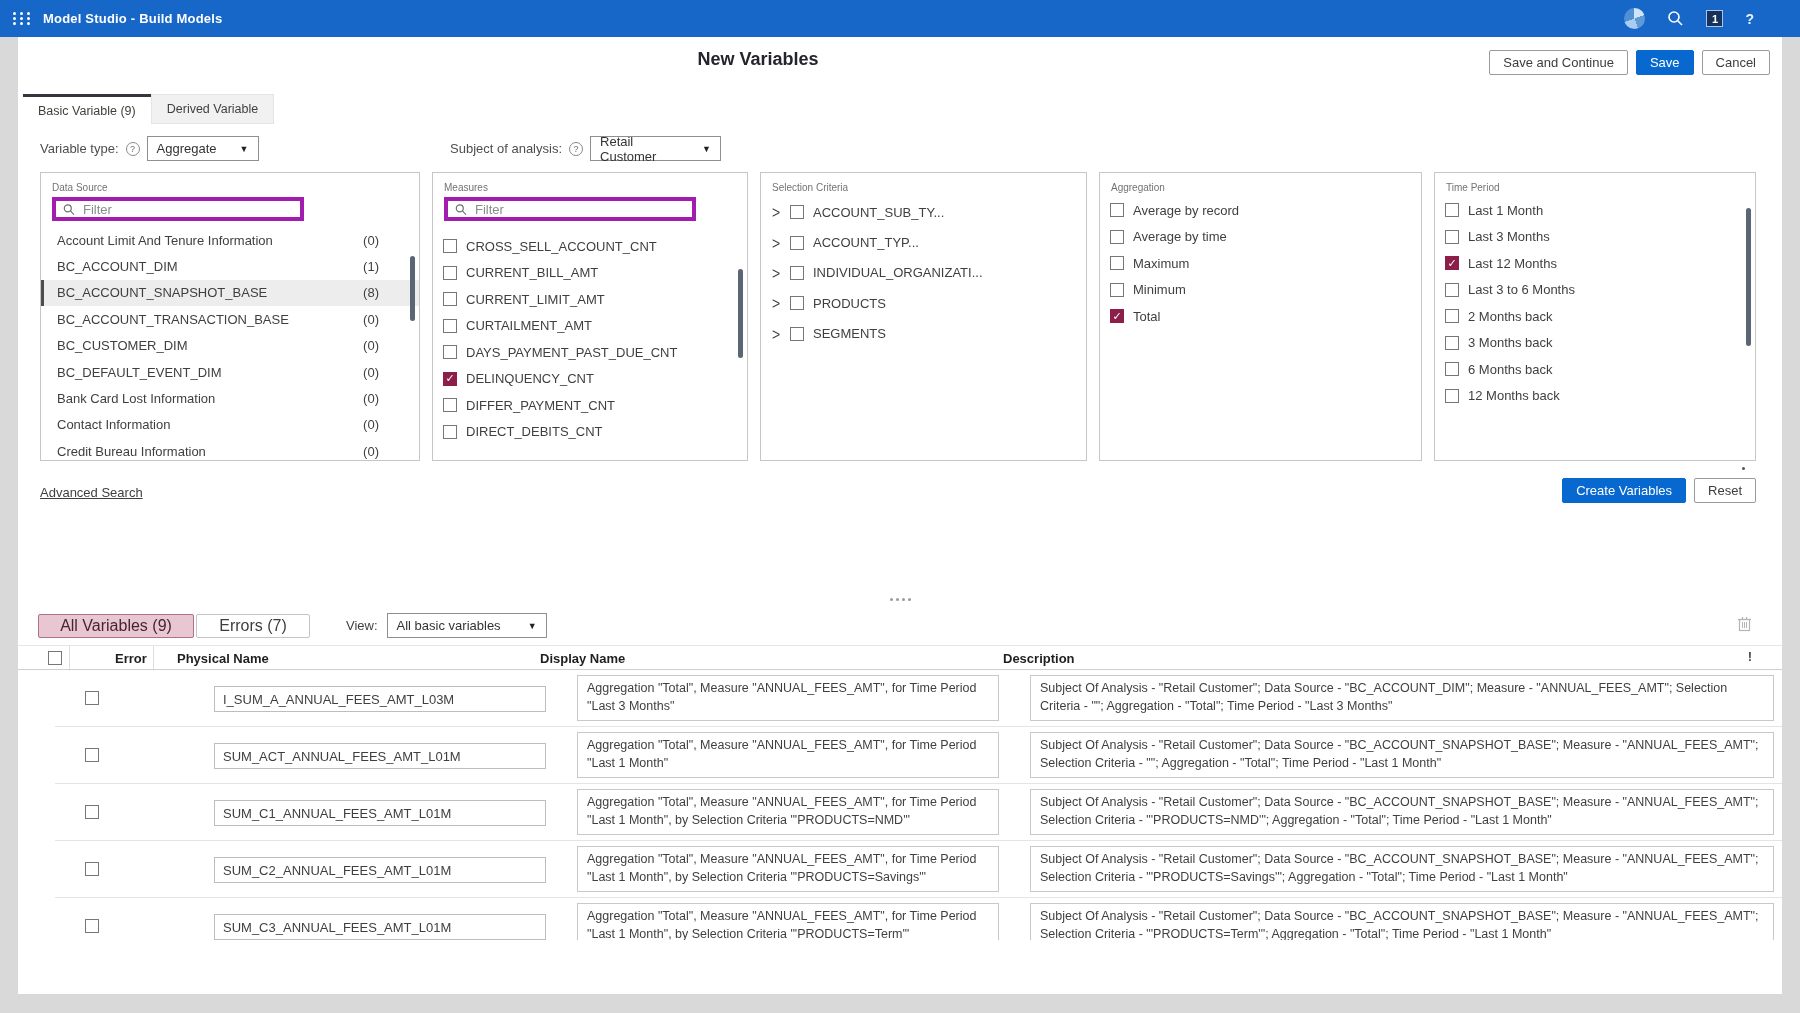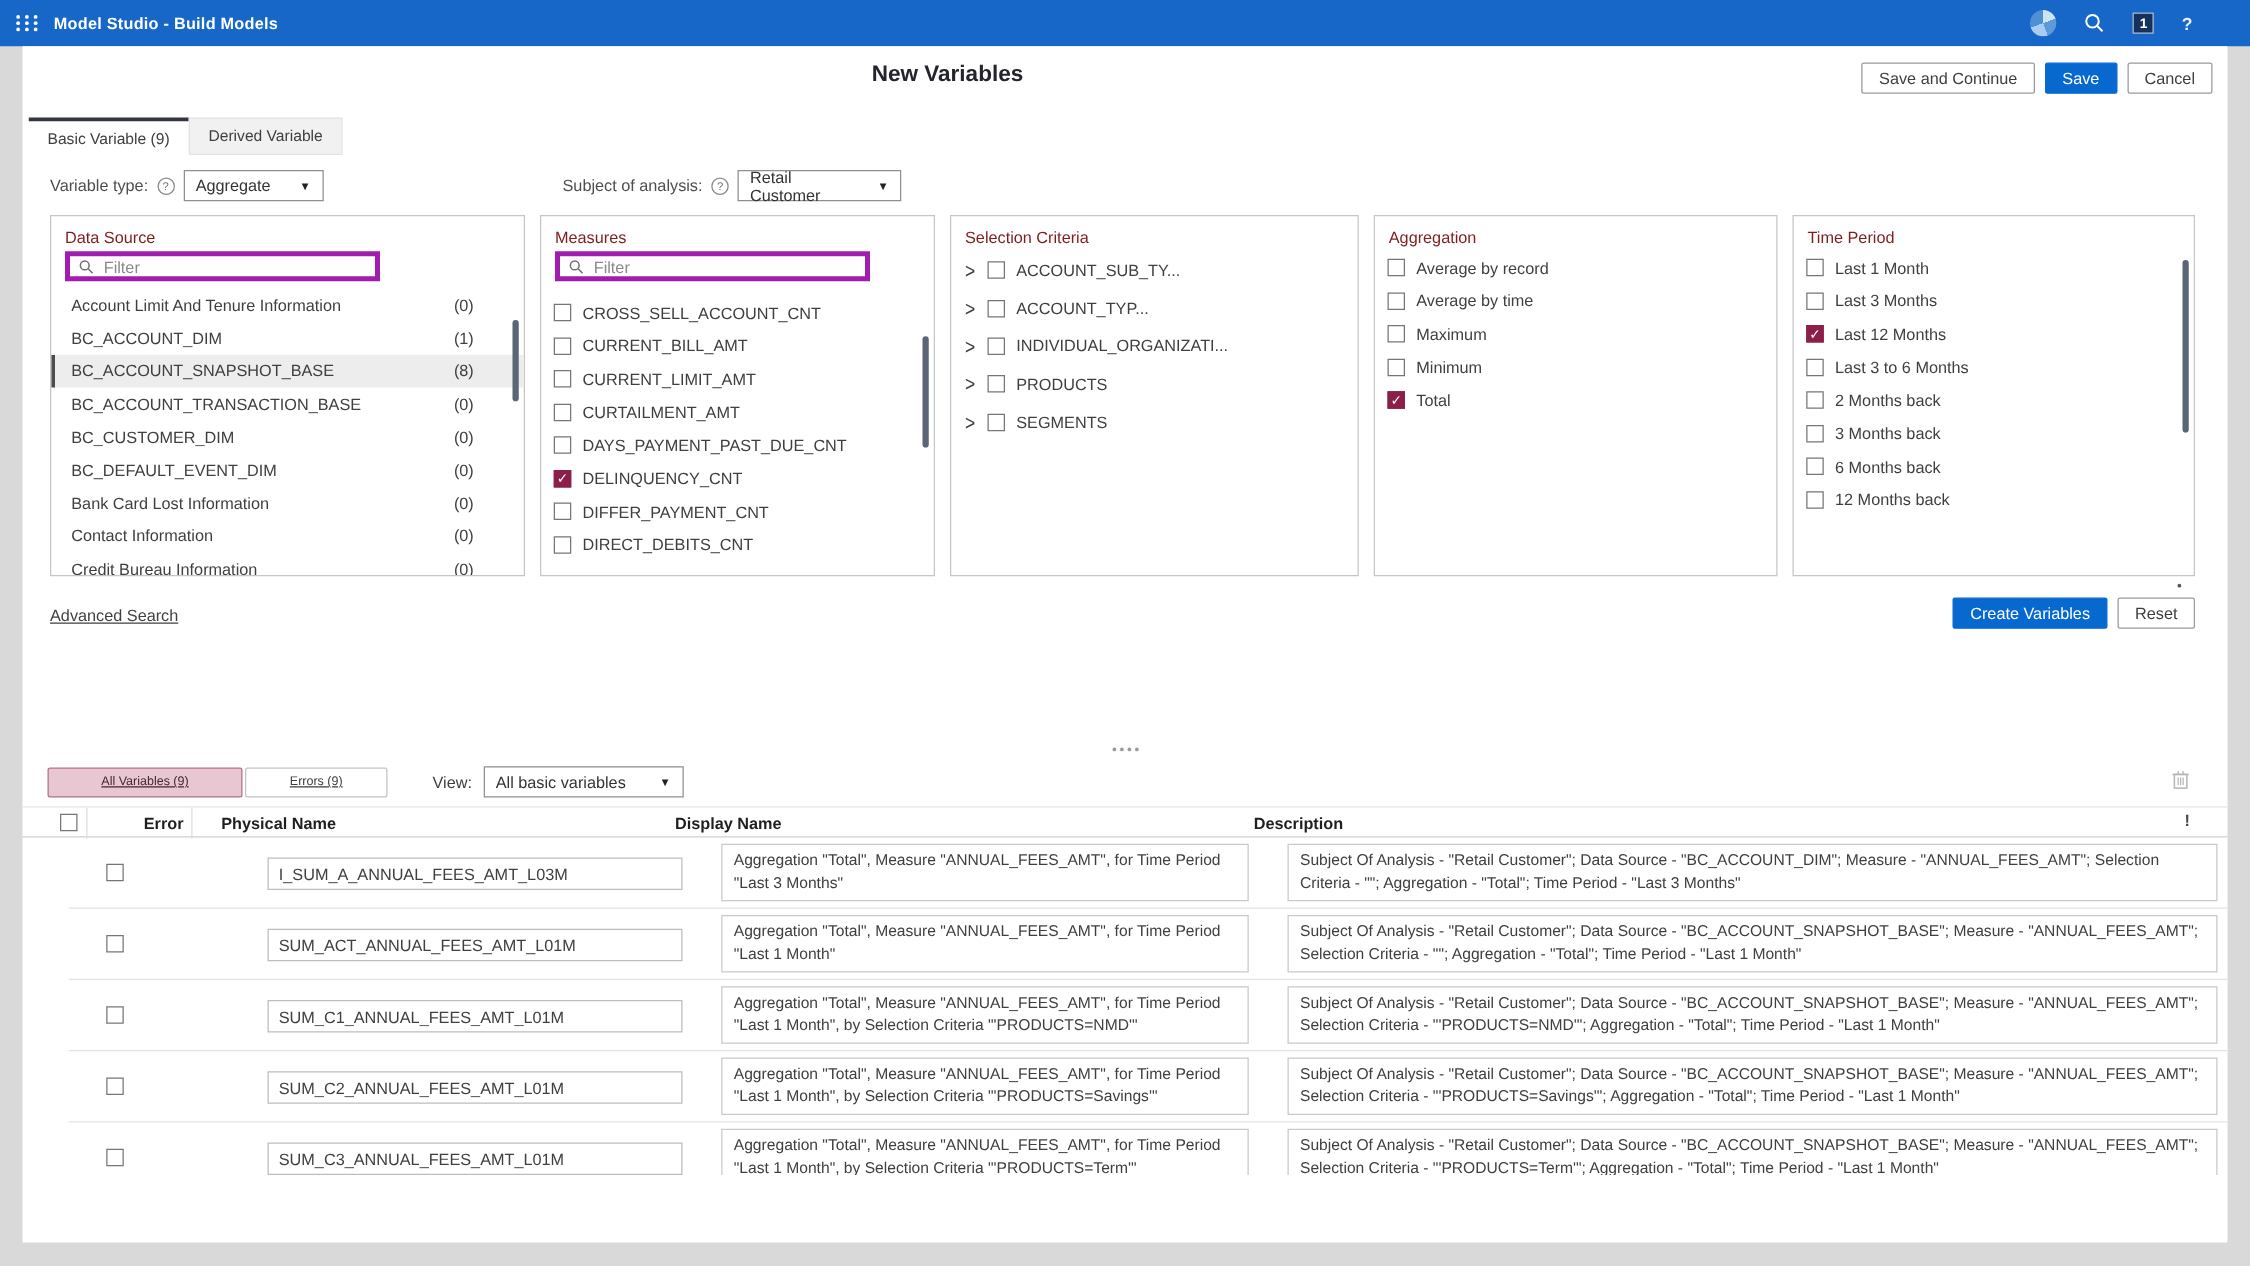--- a/index.html
+++ b/index.html
@@ -44,21 +44,21 @@
   .helpq { width:14px; height:14px; border:1px solid #8a8a8a; border-radius:50%; color:#6e6e6e;
     font-size:9px; display:flex; align-items:center; justify-content:center; cursor:pointer; }
   .dd { height:25px; border:1px solid #8f8f8f; background:#fff; display:flex; align-items:center;
     justify-content:space-between; padding:0 9px; font-size:13px; color:#333; cursor:pointer; }
   .dd .caret { font-size:9px; color:#222; margin-left:12px; }
 
   
   .panels { position:absolute; top:135px; left:22px; display:flex; gap:12px; }
   .panel { border:1px solid #c6c6c6; height:289px; position:relative; overflow:hidden; background:#fff; }
   .p-ds { width:380px; } .p-me { width:316px; } .p-sc { width:327px; } .p-ag { width:323px; } .p-tp { width:322px; }
-  .panel-title { margin:9px 12px 4px 11px; font-size:13px; color:#7f1d1d; }
+  .panel-title { margin:9px 12px 4px 11px; font-size:10px; color:#737373; }
   .filter { width:252px; margin:2px 0 6px 11px; height:24px; border:4px solid #a21caf;
     display:flex; align-items:center; padding:0 7px; gap:6px; background:#fff; }
   .filter input { border:none; outline:none; font-size:13px; color:#555; width:100%;
     font-family:"Liberation Sans",sans-serif; background:transparent; }
   .filter input::placeholder { color:#8a8a8a; }
 
   .ds-row { height:26.4px; display:flex; align-items:center; padding:0 40px 0 16px;
     font-size:13px; color:#3f3f3f; cursor:pointer; }
   .ds-row.selected { background:#ededed; border-left:3px solid #4d4d4d; padding-left:13px; }
   .ds-name { flex:1; white-space:nowrap; overflow:hidden; }
@@ -84,22 +84,22 @@
   .create-row { position:absolute; top:441px; right:26px; display:flex; gap:8px; }
   .resize-dot { position:absolute; top:430px; right:37px; width:3px; height:3px; background:#555; border-radius:50%; }
 
   
   .splitter { position:absolute; top:558px; left:0; width:1764px; height:8px; display:flex;
     align-items:center; justify-content:center; gap:3px; cursor:row-resize; }
   .splitter i { width:3px; height:3px; background:#9a9a9a; border-radius:50%; }
 
   
   .rtabs { position:absolute; top:576px; left:20px; display:flex; align-items:center; }
-  .seg { height:24px; display:flex; align-items:center; justify-content:center; font-size:10px;
-    cursor:pointer; border-radius:2px;text-decoration:underline; }
+  .seg { height:24px; display:flex; align-items:center; justify-content:center; font-size:16px;
+    cursor:pointer; border-radius:2px; }
   .seg.all { width:156px; background:#E8C7D3; border:1px solid #AF7089; color:#452531; }
   .seg.err { width:114px; background:#fff; border:1px solid #c4c4c4; color:#3d3d3d; margin-left:2px; }
   .view-label { margin-left:36px; font-size:13px; color:#3f3f3f; }
   .view-dd { margin-left:9px; width:160px; }
   .trash { position:absolute; top:578px; right:30px; cursor:pointer; opacity:.65; }
 
   .thead { position:absolute; top:608px; left:0; width:1764px; height:25px;
     border-top:1px solid #e6e6e6; border-bottom:1px solid #cfcfcf; font-size:13px; font-weight:bold; color:#1f1f1f; }
   .thead .colsep { position:absolute; top:0; height:25px; border-left:1px solid #dedede; }
   .th-label { position:absolute; top:5px; }
@@ -381,21 +381,21 @@
 
   <div class="splitter">
       <i></i>
       <i></i>
       <i></i>
       <i></i>
     </div>
 
   <div class="rtabs">
     <div class="seg all">All Variables (9)</div>
-    <div class="seg err">Errors (9)</div>
+    <div class="seg err">Errors (7)</div>
     <span class="view-label">View:</span>
     <div class="dd view-dd">
       <span>All basic variables</span>
       <span class="caret">▼</span>
     </div>
   </div>
   <svg class="trash" width="15" height="17" viewBox="0 0 15 17">
     <rect x="2.5" y="4.5" width="10" height="11" fill="none" stroke="#8f8f8f" stroke-width="1.2"></rect>
     <line x1="1" y1="4.5" x2="14" y2="4.5" stroke="#8f8f8f" stroke-width="1.2"></line>
     <line x1="5.5" y1="4" x2="5.5" y2="2" stroke="#8f8f8f" stroke-width="1.2"></line>

